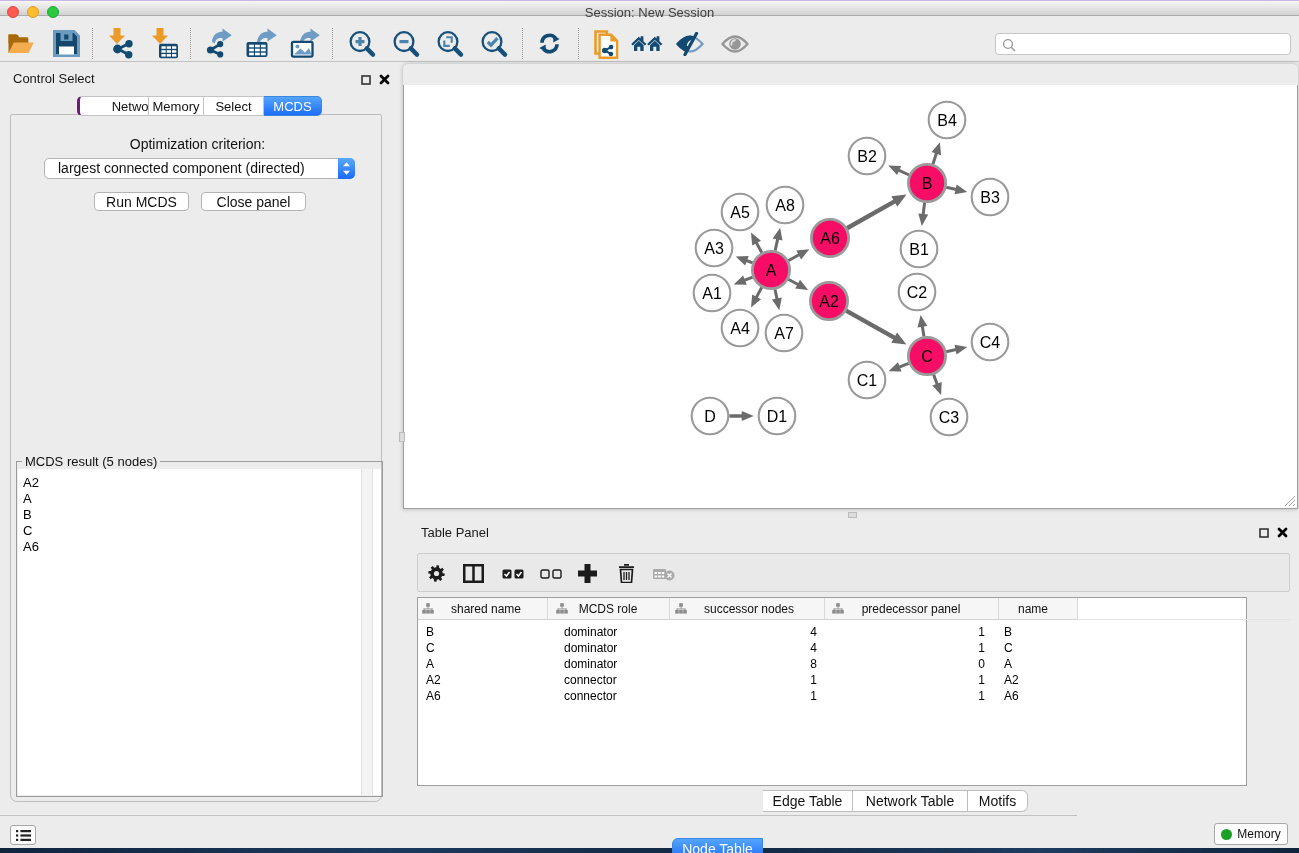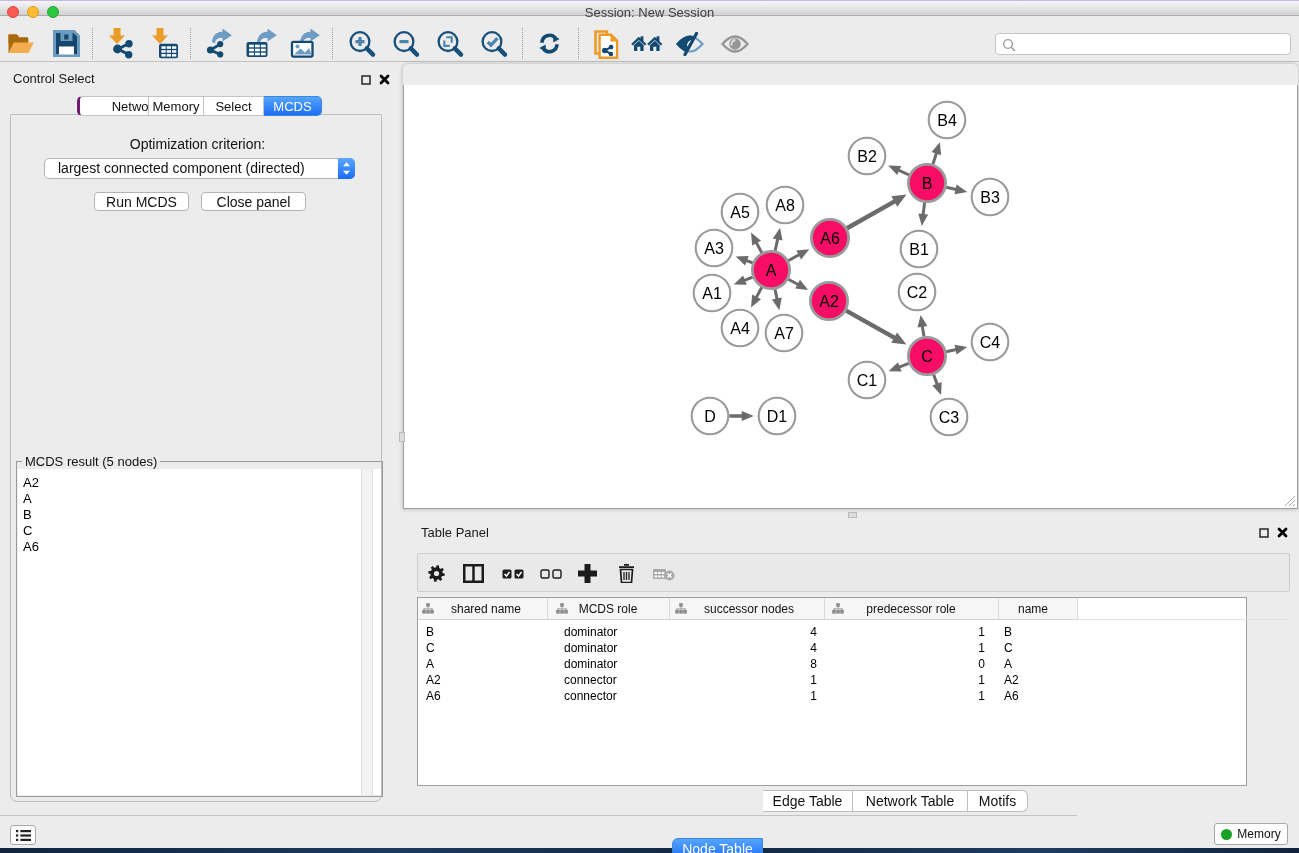--- a/index.html
+++ b/index.html
@@ -475,21 +475,21 @@
         <rect x="4.2" y="0.2" width="3.6" height="3.6"></rect>
         <rect x="0.2" y="7" width="3.6" height="3.6"></rect>
         <rect x="4.2" y="7" width="3.6" height="3.6"></rect>
         <rect x="8.2" y="7" width="3.6" height="3.6"></rect>
         <rect x="5.6" y="3.8" width="0.9" height="2"></rect>
         <rect x="1.6" y="5.5" width="8.9" height="0.9"></rect>
         <rect x="1.6" y="5.5" width="0.9" height="1.5"></rect>
         <rect x="9.6" y="5.5" width="0.9" height="1.5"></rect>
       </g>
     </svg>
-<div class="abs" style="top:4px;left:413px;width:160px;text-align:center;font-size:12px;color:#111;">predecessor role</div>
+<div class="abs" style="top:4px;left:413px;width:160px;text-align:center;font-size:12px;color:#111;">predecessor panel</div>
 <div class="abs" style="top:4px;left:535px;width:160px;text-align:center;font-size:12px;color:#111;">name</div>
 <div class="trow" style="left:8px;top:26px;">B</div>
 <div class="trow" style="left:146px;top:26px;">dominator</div>
 <div class="trow" style="left:299px;top:26px;width:100px;text-align:right;">4</div>
 <div class="trow" style="left:467px;top:26px;width:100px;text-align:right;">1</div>
 <div class="trow" style="left:586px;top:26px;">B</div>
 <div class="trow" style="left:8px;top:42px;">C</div>
 <div class="trow" style="left:146px;top:42px;">dominator</div>
 <div class="trow" style="left:299px;top:42px;width:100px;text-align:right;">4</div>
 <div class="trow" style="left:467px;top:42px;width:100px;text-align:right;">1</div>

